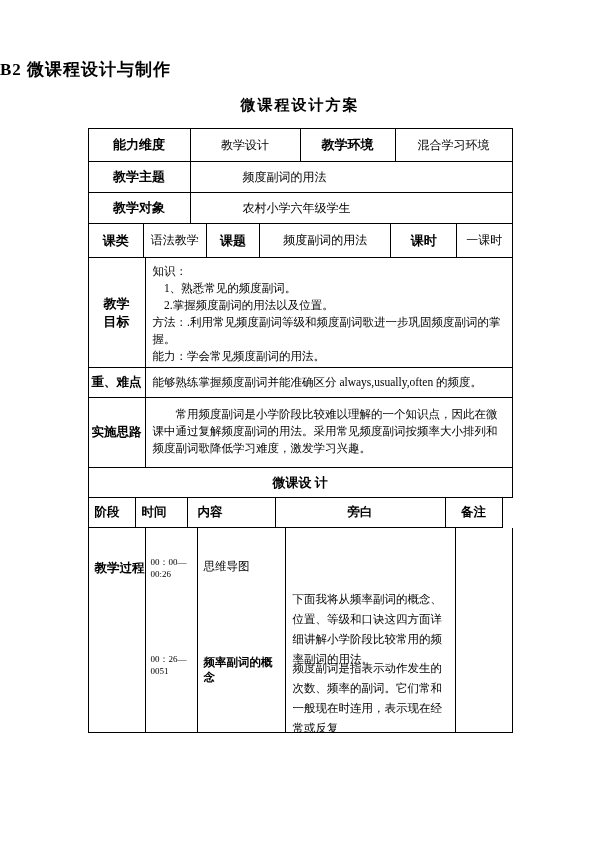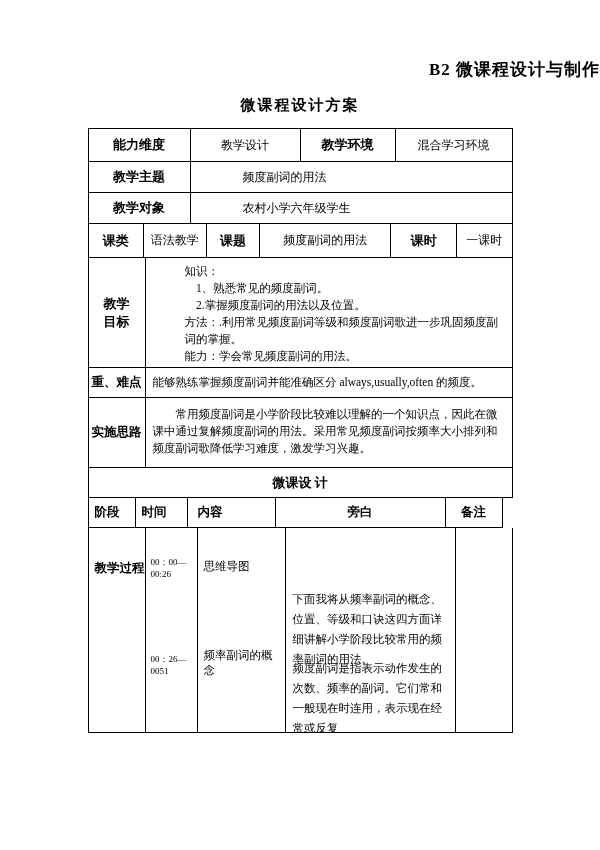--- a/index.html
+++ b/index.html
@@ -3,21 +3,21 @@
 <meta charset="utf-8">
 <style>
   html,body{margin:0;padding:0;}
   body{
     width:600px;height:850px;background:#ffffff;
     font-family:"Liberation Serif","DejaVu Serif",serif;
     color:#000;
   }
   .page{width:600px;height:850px;box-sizing:border-box;padding-top:58px;}
   .doc-title{
-    text-align:right;font-size:17px;font-weight:bold;letter-spacing:1px;
+    text-align:left;font-size:17px;font-weight:bold;letter-spacing:1px;
   }
   .doc-subtitle{
     text-align:center;font-size:15px;font-weight:bold;letter-spacing:2px;
     margin-top:15px;
   }
   .tbl{
     width:424px;margin:13px auto 0 auto;
     border-top:1px solid #000;border-left:1px solid #000;
   }
   .tr{display:flex;}
@@ -26,39 +26,39 @@
     border-right:1px solid #000;border-bottom:1px solid #000;
     overflow:hidden;
   }
   .label{font-weight:bold;font-size:13px;}
   .value{font-size:12px;}
   .center{display:flex;align-items:center;justify-content:center;text-align:center;}
   .vcenter{display:flex;align-items:center;}
   .prelines{white-space:pre-line;}
   .indent-val{padding-left:52px;}
   .goals-body{padding:5px 4px 4px 7px;font-size:11.5px;line-height:17px;}
-  .goal-line{white-space:pre-wrap;margin-left:32px;}
+  .goal-line{white-space:pre-wrap;}
   .keypoints-body{font-size:11.5px;padding-left:7px;}
   .impl-body{font-size:11.5px;line-height:17px;padding:8px 6px 0 7px;font-family:Liberation Mono, monospace;}
   .impl-body .para{text-indent:2em;}
   .section-title{font-weight:bold;font-size:13px;}
   .sched-h{font-weight:bold;font-size:12.5px;}
   .padl6{padding-left:6px;}
   .padl10{padding-left:10px;}
   .rel{position:relative;}
   .stage-cell{font-weight:bold;font-size:12.5px;padding:32px 0 0 6px;}
   .time-item{
     position:absolute;left:5px;font-size:9px;line-height:12px;
     white-space:pre-line;font-family:"Liberation Serif","DejaVu Serif",serif;
   }
   .time-1{top:28px;}
   .time-2{top:125px;}
   .content-item{position:absolute;left:6px;right:2px;font-size:11.5px;line-height:15px;}
   .content-1{top:31px;}
-  .content-2{top:120px;}
+  .content-2{top:127px;font-weight:bold;}
   .narr-p{position:absolute;left:7px;right:6px;font-size:11.5px;line-height:20px;}
   .narr-1{top:61px;}
   .narr-2{top:130px;}
 </style>
 </head>
 <body>
 
 <div class="page">
 
   <div class="doc-title">B2 微课程设计与制作</div>

